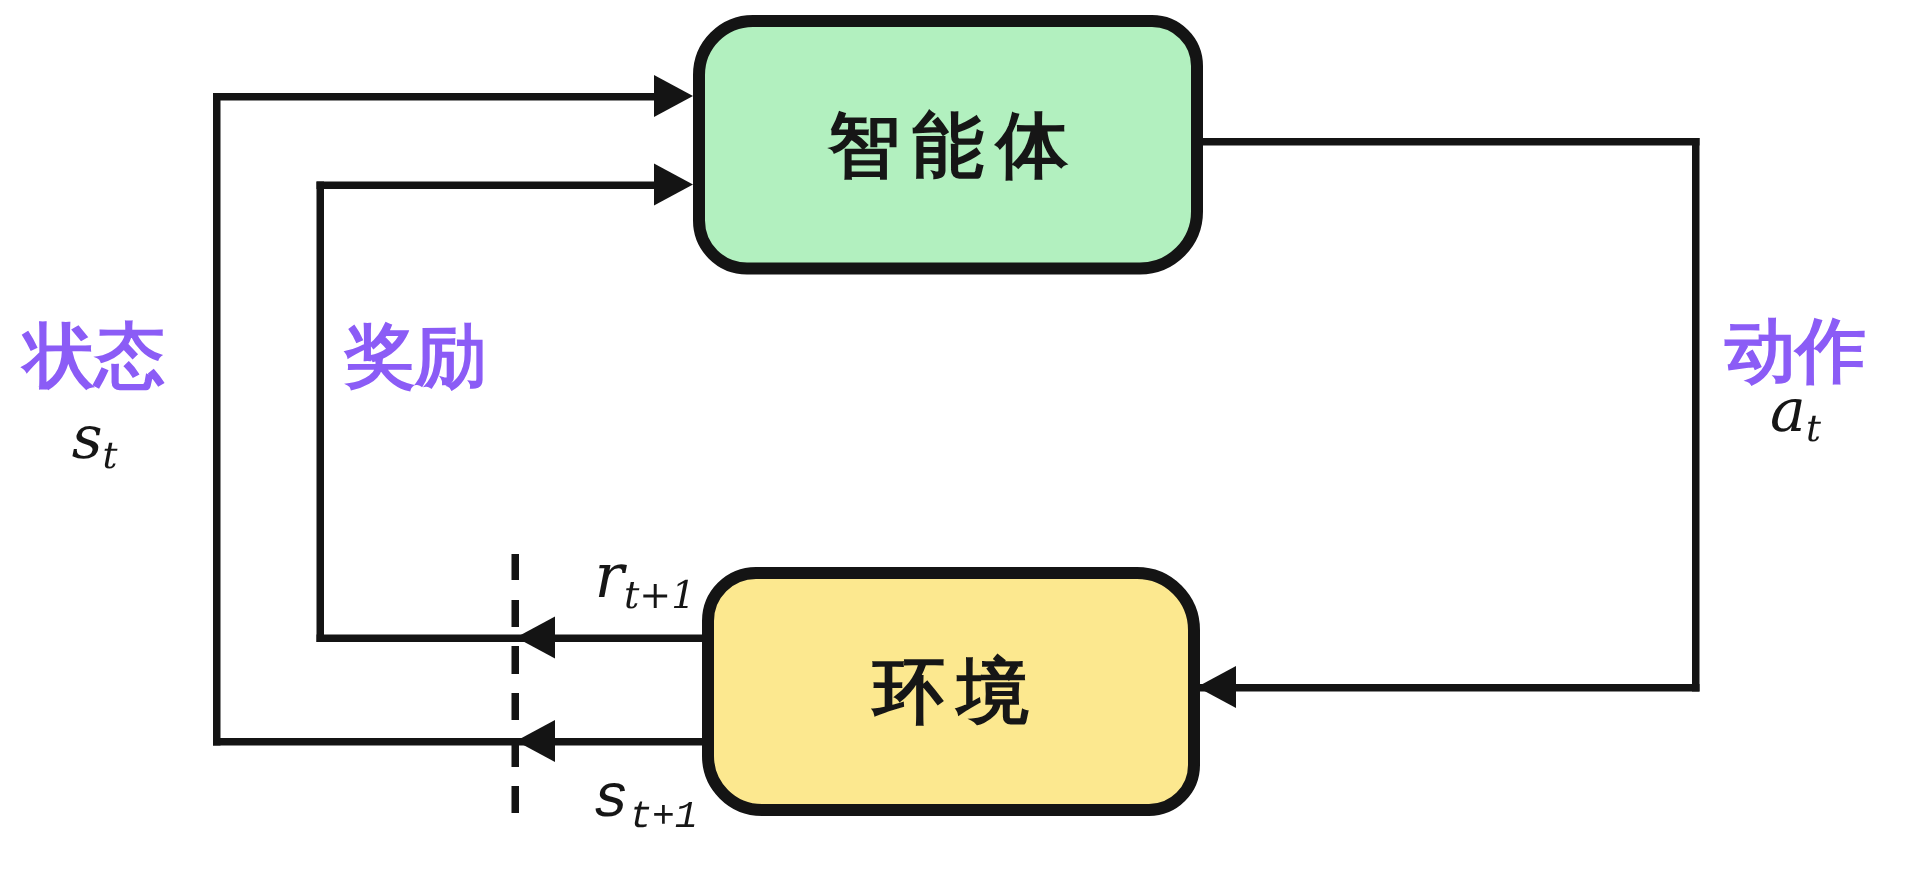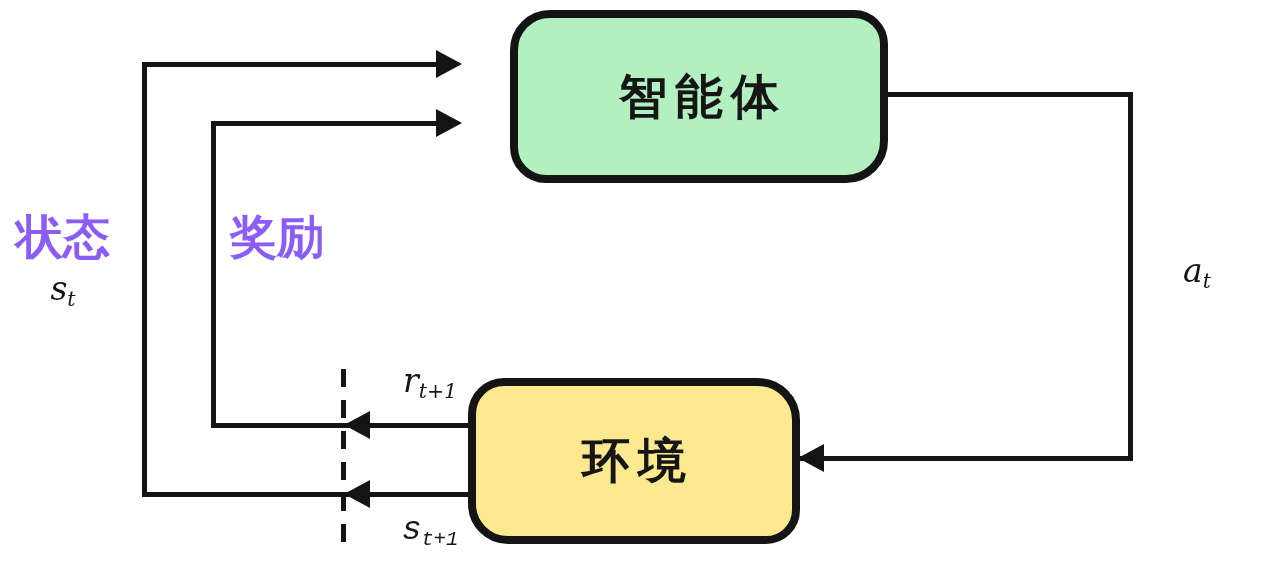--- a/index.html
+++ b/index.html
@@ -15,24 +15,23 @@
     font-family: "DejaVu Sans", sans-serif; color: var(--stroke);
   }
   
   .node {
     position: absolute;
     border: 8px solid var(--stroke);
     display: flex; align-items: center; justify-content: center;
     font-size: 48px; font-weight: 700; color: #161616;
   }
   #agent-box {
-    left: 462px; top: 10px; width: 378px; height: 173px;
+    left: 462px; top: 10px; width: 340px; height: 173px;
     background: var(--agent-fill);
     border-radius: 40px 34px 42px 36px;
-    margin-left: 48px;
   }
   #env-box {
     left: 468px; top: 378px; width: 332px; height: 166px;
     background: var(--env-fill);
     border-radius: 36px 42px 34px 40px;
     justify-content: center;
   }
   .node .node-label { letter-spacing: 8px; padding-left: 8px; }
   
   .h-line, .v-line { position: absolute; background: var(--stroke); }
@@ -55,23 +54,23 @@
   }
   
   .cn-label {
     position: absolute; text-align: center;
     font-size: 47px; font-weight: 700; color: #8b5cf6;
     font-family: "DejaVu Sans", sans-serif;
   }
   .math {
     position: absolute; text-align: center;
     font-family: "DejaVu Serif", serif; font-style: italic;
-    font-size: 33px; color: #161616; line-height: 1;
+    font-size: 40px; color: #161616; line-height: 1;
   }
-  .math.small { font-size: 33px; }
+  .math.small { font-size: 41px; }
   .math sub {
     font-size: 0.62em; font-style: italic; line-height: 1;
     vertical-align: -0.28em;
   }
 </style>
 </head>
 <body>
 
 <div id="canvas">
 
@@ -99,19 +98,20 @@
   </div>
   <div class="node" id="env-box">
     <span class="node-label">环境</span>
   </div>
 
   <div class="cn-label" style="left:4px; top:206px; width:118px;">状态</div>
   <div class="math" style="left:4px; top:272px; width:118px;"><i>s</i><sub>t</sub></div>
 
   <div class="cn-label" style="left:220px; top:206px; width:114px;">奖励</div>
 
+  <div class="cn-label" style="left:1140px; top:203px; width:114px;">动作</div>
   <div class="math" style="left:1140px; top:254px; width:114px;"><i>a</i><sub>t</sub></div>
 
   <div class="math small" style="left:380px; top:364px; width:100px;"><i>r</i><sub>t+1</sub></div>
 
   <div class="math small" style="left:380px; top:514px; width:100px;font-family:Liberation Mono, monospace;"><i>s</i><sub>t+1</sub></div>
 
 </div>
 
 </body></html>

